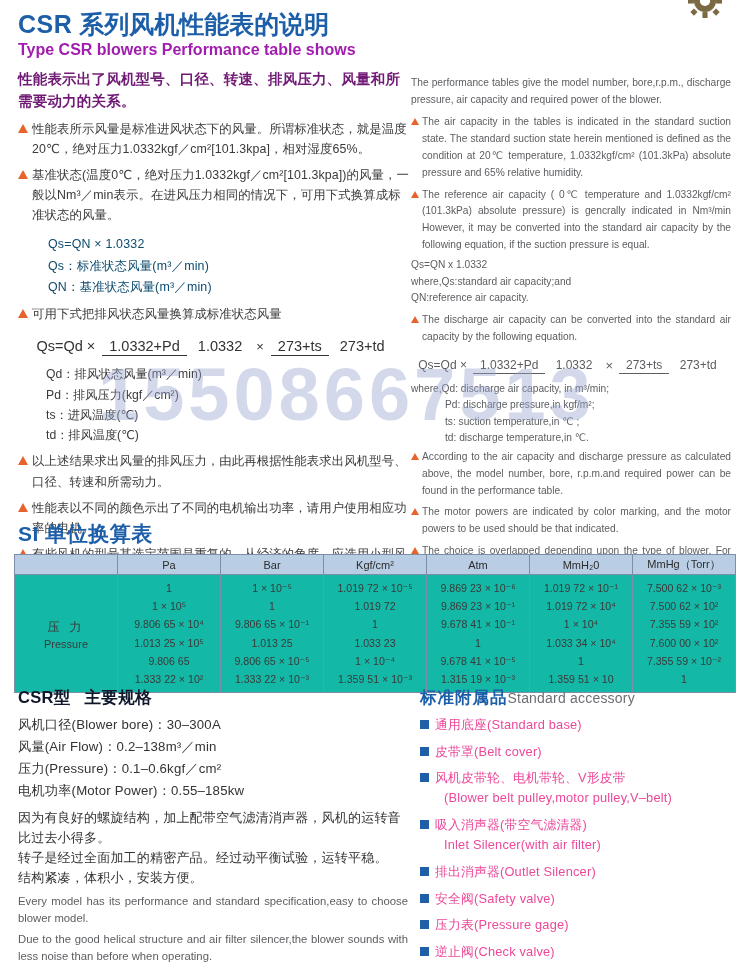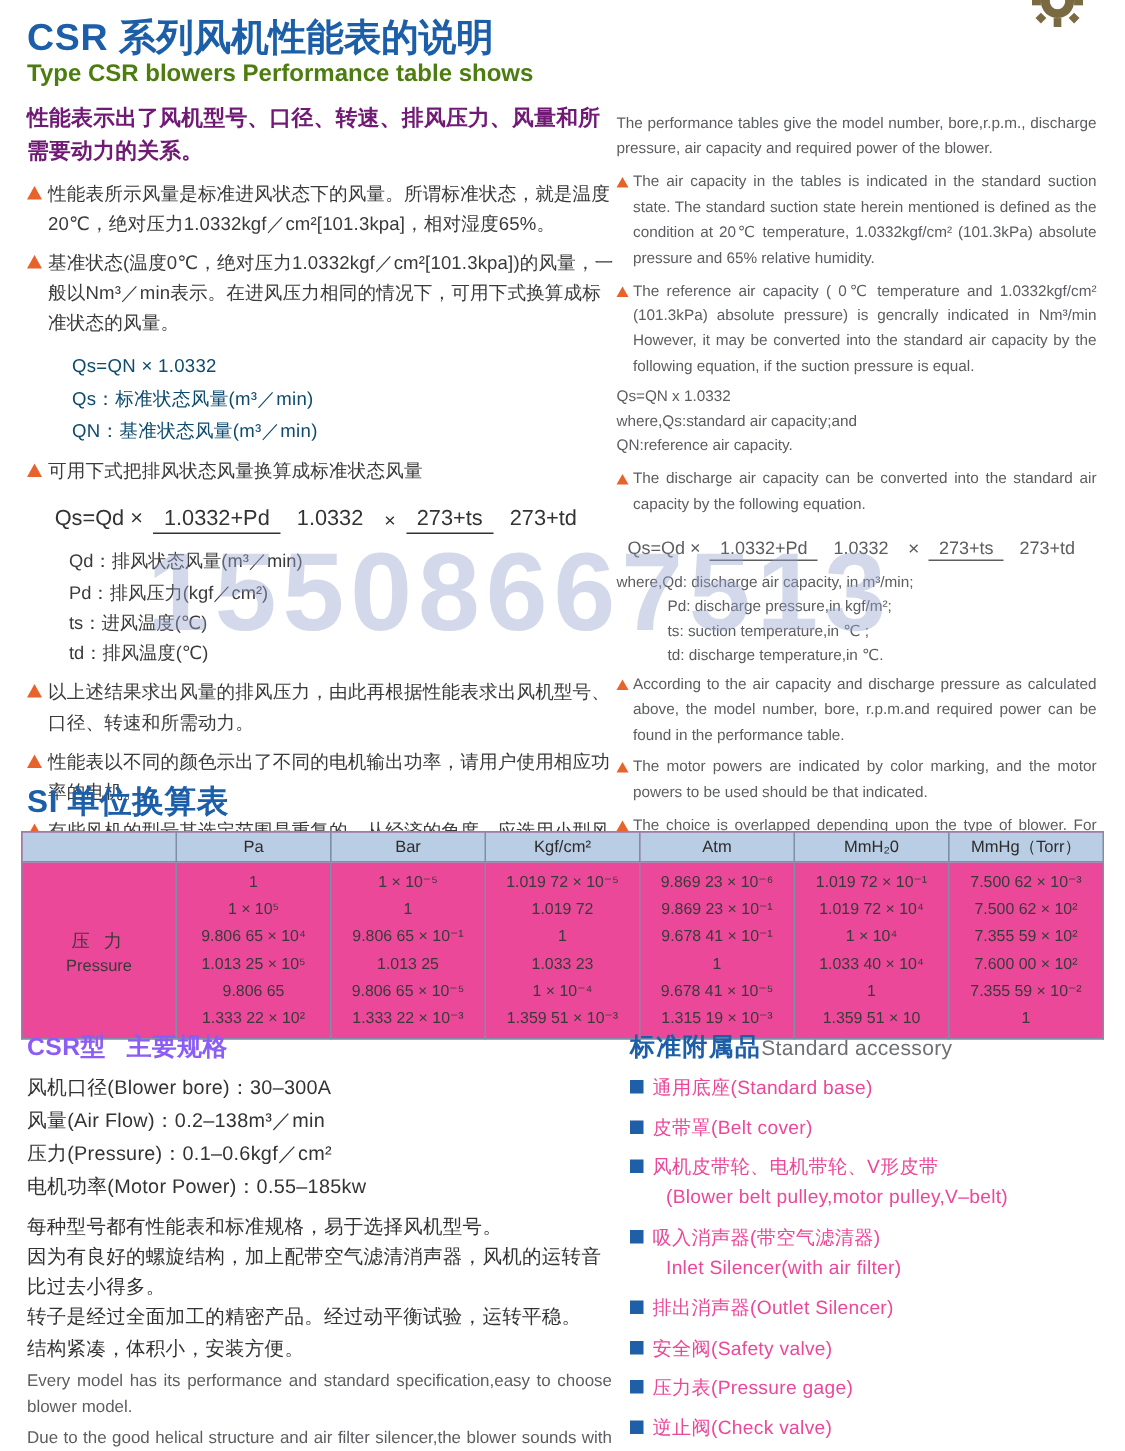--- a/index.html
+++ b/index.html
@@ -34,21 +34,21 @@
 
   
   .h-main {
     position: absolute; left: 18px; top: 8px;
     font-size: 25px; font-weight: bold; color: #1c5fa8;
     letter-spacing: 0px; white-space: nowrap;
   }
   .h-main .lat { letter-spacing: 0.5px; }
   .h-sub {
     position: absolute; left: 18px; top: 41px;
-    font-size: 16px; font-weight: bold; color: #4d7c0f;
+    font-size: 16px; font-weight: bold; color: #a21caf;
     white-space: nowrap;
   }
 
   
   .col-left  { position: absolute; left: 18px; top: 68px; width: 392px; z-index: 3; }
   .col-right { position: absolute; left: 411px; top: 70px; width: 320px; z-index: 3; }
 
   
   .cn-lead {
     font-size: 14.5px; font-weight: bold; color: #701a75;
@@ -120,21 +120,21 @@
   .si-head {
     position: absolute; left: 18px; top: 520px;
     font-size: 21px; font-weight: bold; color: #1c5fa8;
     letter-spacing: 0.5px; z-index: 4;
   }
   .si-table {
     position: absolute; left: 14px; top: 554px;
     width: 722px;
     border-collapse: collapse;
     table-layout: fixed;
-    z-index: 4; background: #ec4899;
+    z-index: 4; background: #14b8a6;
   }
   .si-table th, .si-table td {
     border: 1px solid #7d8fa8;
     text-align: center;
     font-size: 10.6px;
     color: #3a3a3a;
     padding: 0;
   }
   .si-table thead th {
     background: #b9cde4;
@@ -150,21 +150,21 @@
   }
   .si-table td.unitcell .en {
     font-size: 11px; color: #3a3a3a;
   }
   .si-table td.datacol { vertical-align: middle; padding: 4px 2px; }
   .si-table td.datacol div { line-height: 1.72; white-space: nowrap; }
 
   
   .spec-head {
     position: absolute; left: 18px; top: 687px;
-    font-size: 16.5px; font-weight: bold; color: #8b5cf6;
+    font-size: 16.5px; font-weight: bold; color: #0f172a;
     letter-spacing: 0.3px; z-index: 4; white-space: nowrap;
   }
   .spec-head .gap { display: inline-block; width: 14px; }
   .spec-body { position: absolute; left: 18px; top: 714px; width: 390px; z-index: 4; }
   .spec-line {
     font-size: 13.2px; color: #333; line-height: 1.66; letter-spacing: 0.2px;
   }
   .spec-cn {
     margin-top: 6px;
     font-size: 13px; color: #333; line-height: 1.56; letter-spacing: 0.2px;
@@ -388,21 +388,21 @@
           <div>9.869 23 × 10⁻¹</div>
           <div>9.678 41 × 10⁻¹</div>
           <div>1</div>
           <div>9.678 41 × 10⁻⁵</div>
           <div>1.315 19 × 10⁻³</div>
         </td>
         <td class="datacol">
           <div>1.019 72 × 10⁻¹</div>
           <div>1.019 72 × 10⁴</div>
           <div>1 × 10⁴</div>
-          <div>1.033 40 × 10⁴</div>
+          <div>1.033 34 × 10⁴</div>
           <div>1</div>
           <div>1.359 51 × 10</div>
         </td>
         <td class="datacol">
           <div>7.500 62 × 10⁻³</div>
           <div>7.500 62 × 10²</div>
           <div>7.355 59 × 10²</div>
           <div>7.600 00 × 10²</div>
           <div>7.355 59 × 10⁻²</div>
           <div>1</div>
@@ -415,21 +415,20 @@
     <span>CSR型</span><span class="gap"></span><span>主要规格</span>
   </div>
 
   <div class="spec-body">
     <div class="spec-line">风机口径(Blower bore)：30–300A</div>
     <div class="spec-line">风量(Air Flow)：0.2–138m³／min</div>
     <div class="spec-line">压力(Pressure)：0.1–0.6kgf／cm²</div>
     <div class="spec-line">电机功率(Motor Power)：0.55–185kw</div>
 
     <div class="spec-cn">
-      <div>每种型号都有性能表和标准规格，易于选择风机型号。</div>
       <div>因为有良好的螺旋结构，加上配带空气滤清消声器，风机的运转音比过去小得多。</div>
       <div>转子是经过全面加工的精密产品。经过动平衡试验，运转平稳。</div>
       <div>结构紧凑，体积小，安装方便。</div>
     </div>
 
     <div class="spec-en">
       <div style="margin-bottom:3px;">Every model has its performance and standard specification,easy to choose blower model.</div>
       <div style="margin-bottom:3px;">Due to the good helical structure and air filter silencer,the blower sounds with less noise than before when operating.</div>
 
     </div>

